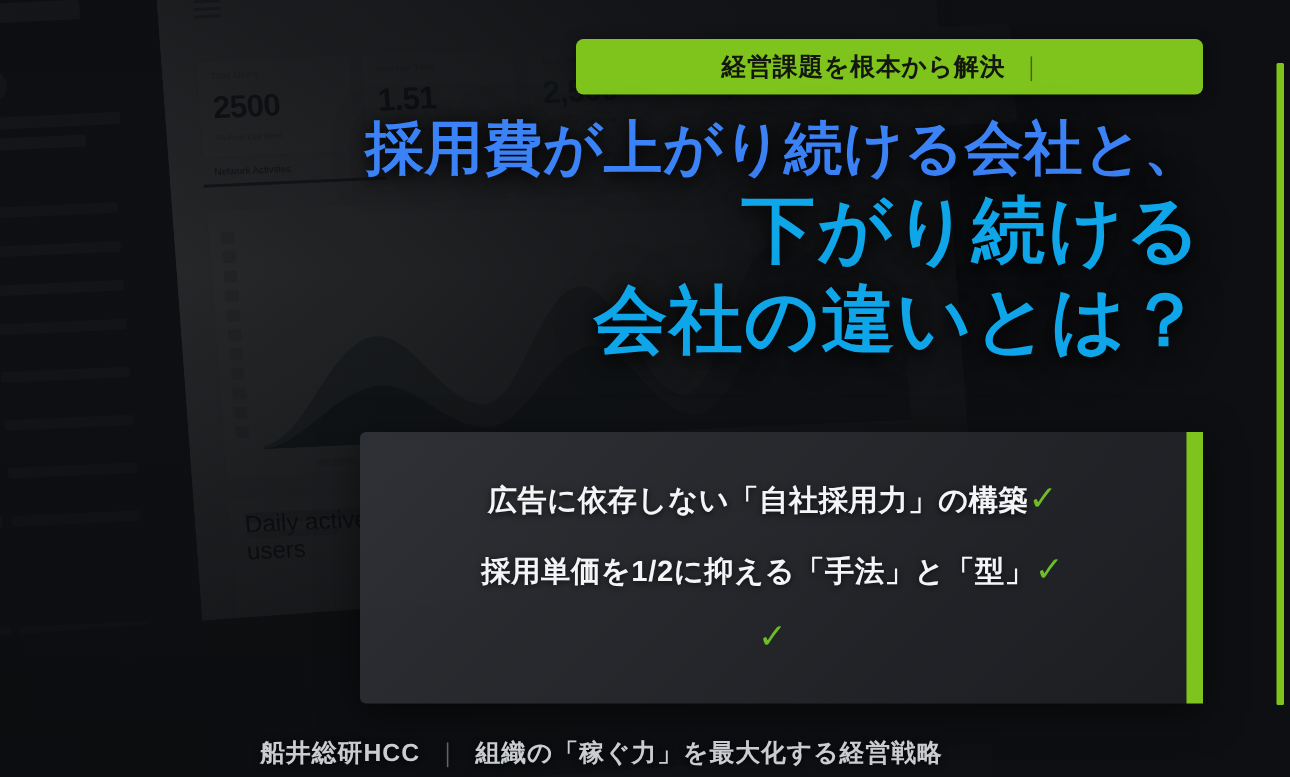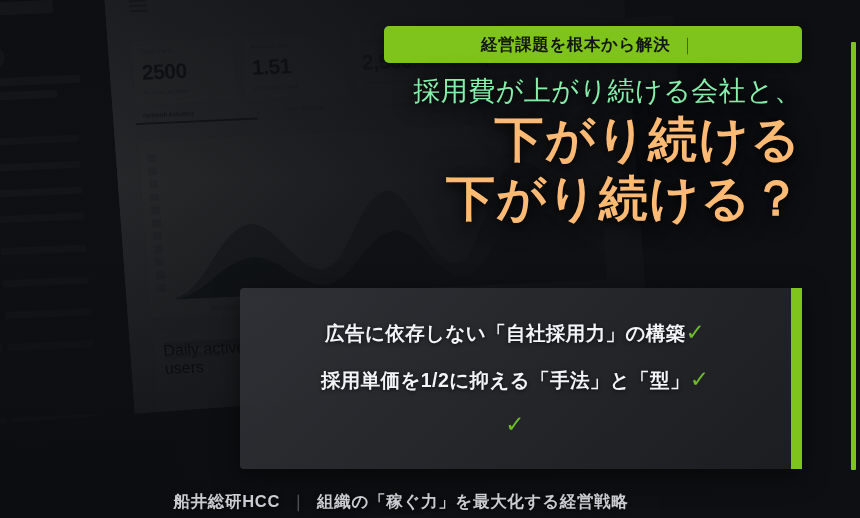--- a/index.html
+++ b/index.html
@@ -115,26 +115,26 @@
   .badge-text {
     font-size:16.5px; font-weight:700; color:#14170f;
     letter-spacing:.6px; white-space:nowrap;
     display:flex; align-items:center;
   }
   .badge-sep { margin:0 9px; opacity:.55; font-weight:400; }
 
   
   .headline { position:absolute; right:58px; top:74px; text-align:right; }
   .hl-1 {
-    font-size:27px; font-weight:400; color:#86efac;
+    font-size:39px; font-weight:700; color:#3b82f6;
     letter-spacing:.5px; line-height:1.32;
     text-shadow:0 2px 10px rgba(0,0,0,.85), 0 0 22px rgba(0,0,0,.6);
   }
   .hl-2, .hl-3 {
-    font-size:49px; font-weight:700; color:#fdba74;
+    font-size:49px; font-weight:700; color:#0ea5e9;
     letter-spacing:1.5px; line-height:1.22;
     text-shadow:0 3px 12px rgba(0,0,0,.9), 0 0 26px rgba(0,0,0,.55);
   }
   .hl-3 { letter-spacing:1.2px; }
 
   
   .panel {
     position:absolute; left:240px; top:288px; width:562px; height:181px;
     background:linear-gradient(135deg, rgba(48,50,55,.93), rgba(28,30,34,.93));
     border-radius:4px;
@@ -316,21 +316,21 @@
   <div class="badge">
     <div class="badge-text">
       <span>経営課題を根本から解決</span>
       <span class="badge-sep">｜</span>
     </div>
   </div>
 
   <div class="headline">
     <div class="hl-1">採用費が上がり続ける会社と、</div>
     <div class="hl-2">下がり続ける</div>
-    <div class="hl-3">下がり続ける？</div>
+    <div class="hl-3">会社の違いとは？</div>
   </div>
 
   <div class="panel">
     <div class="bullets">
 
       <div class="bullet">
         <span class="bullet-text">広告に依存しない「自社採用力」の構築</span>
         <span class="check">✓</span>
       </div>
 

